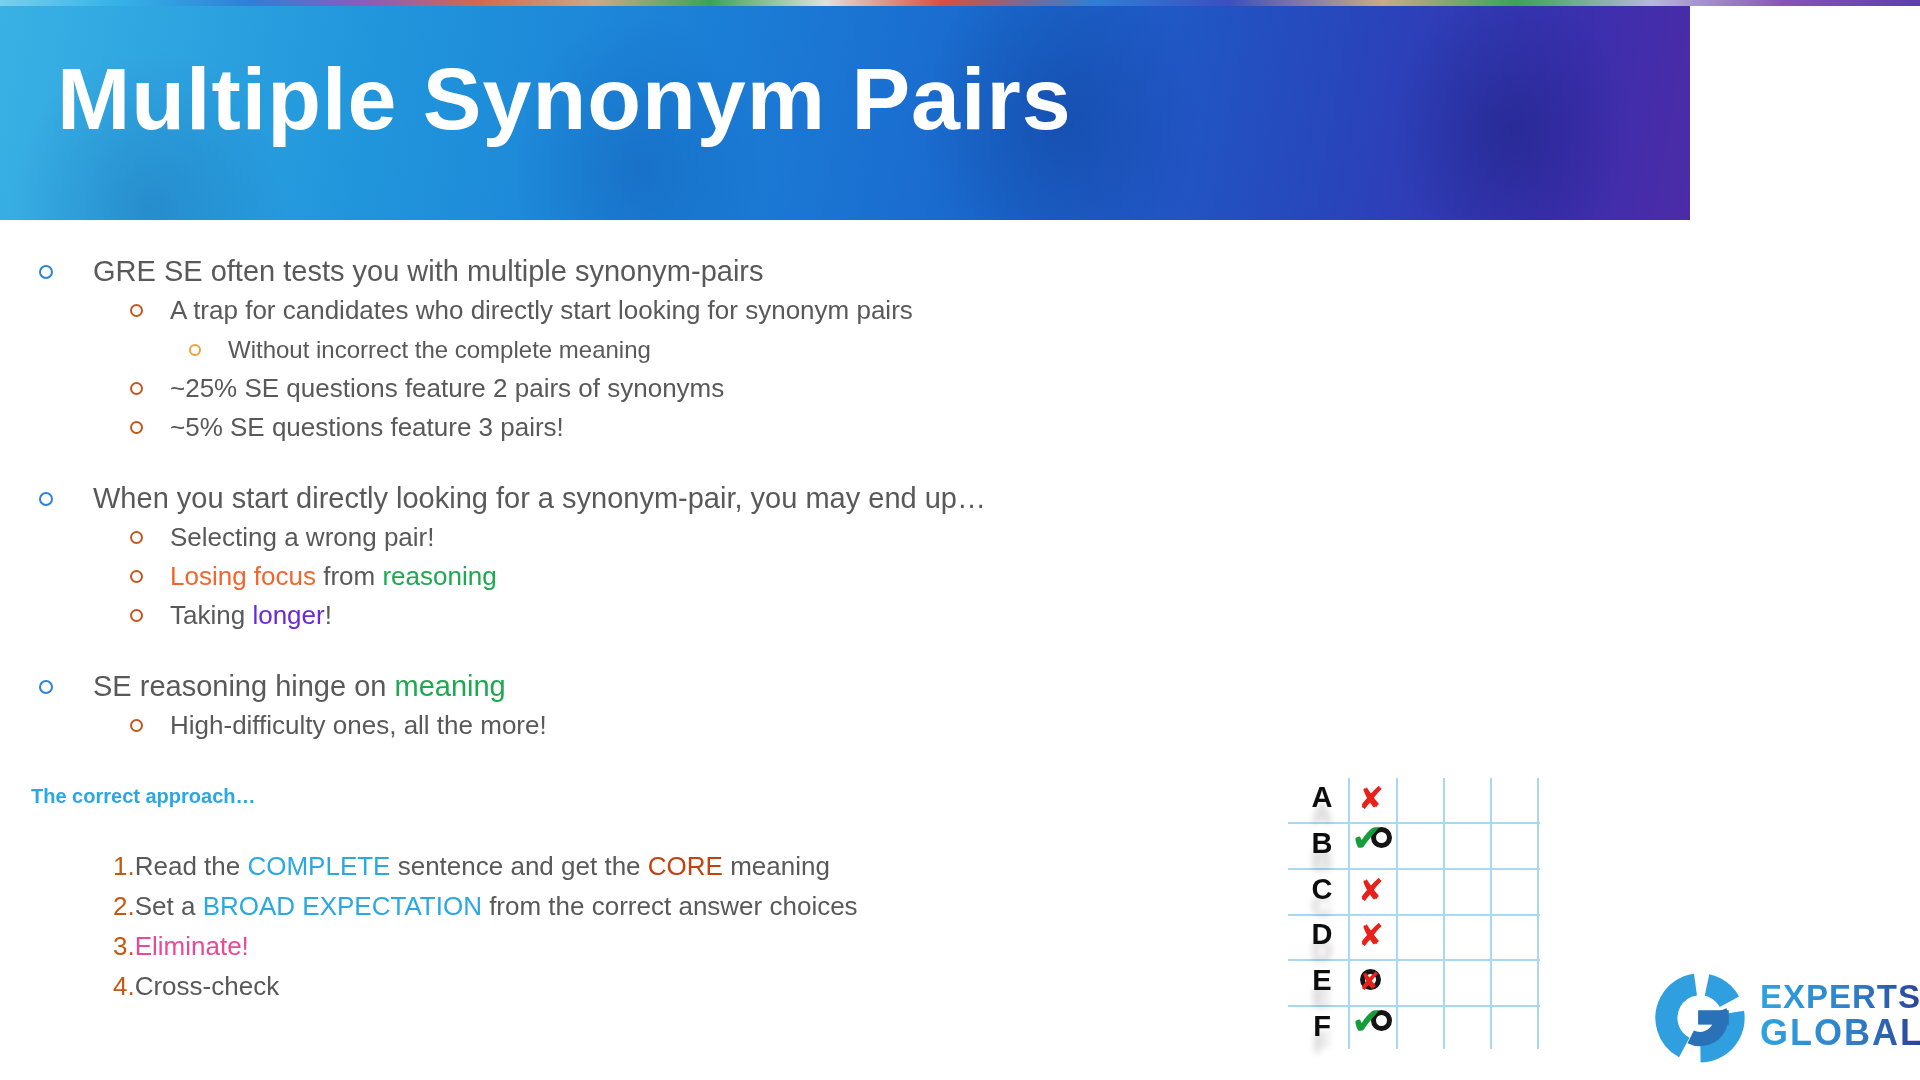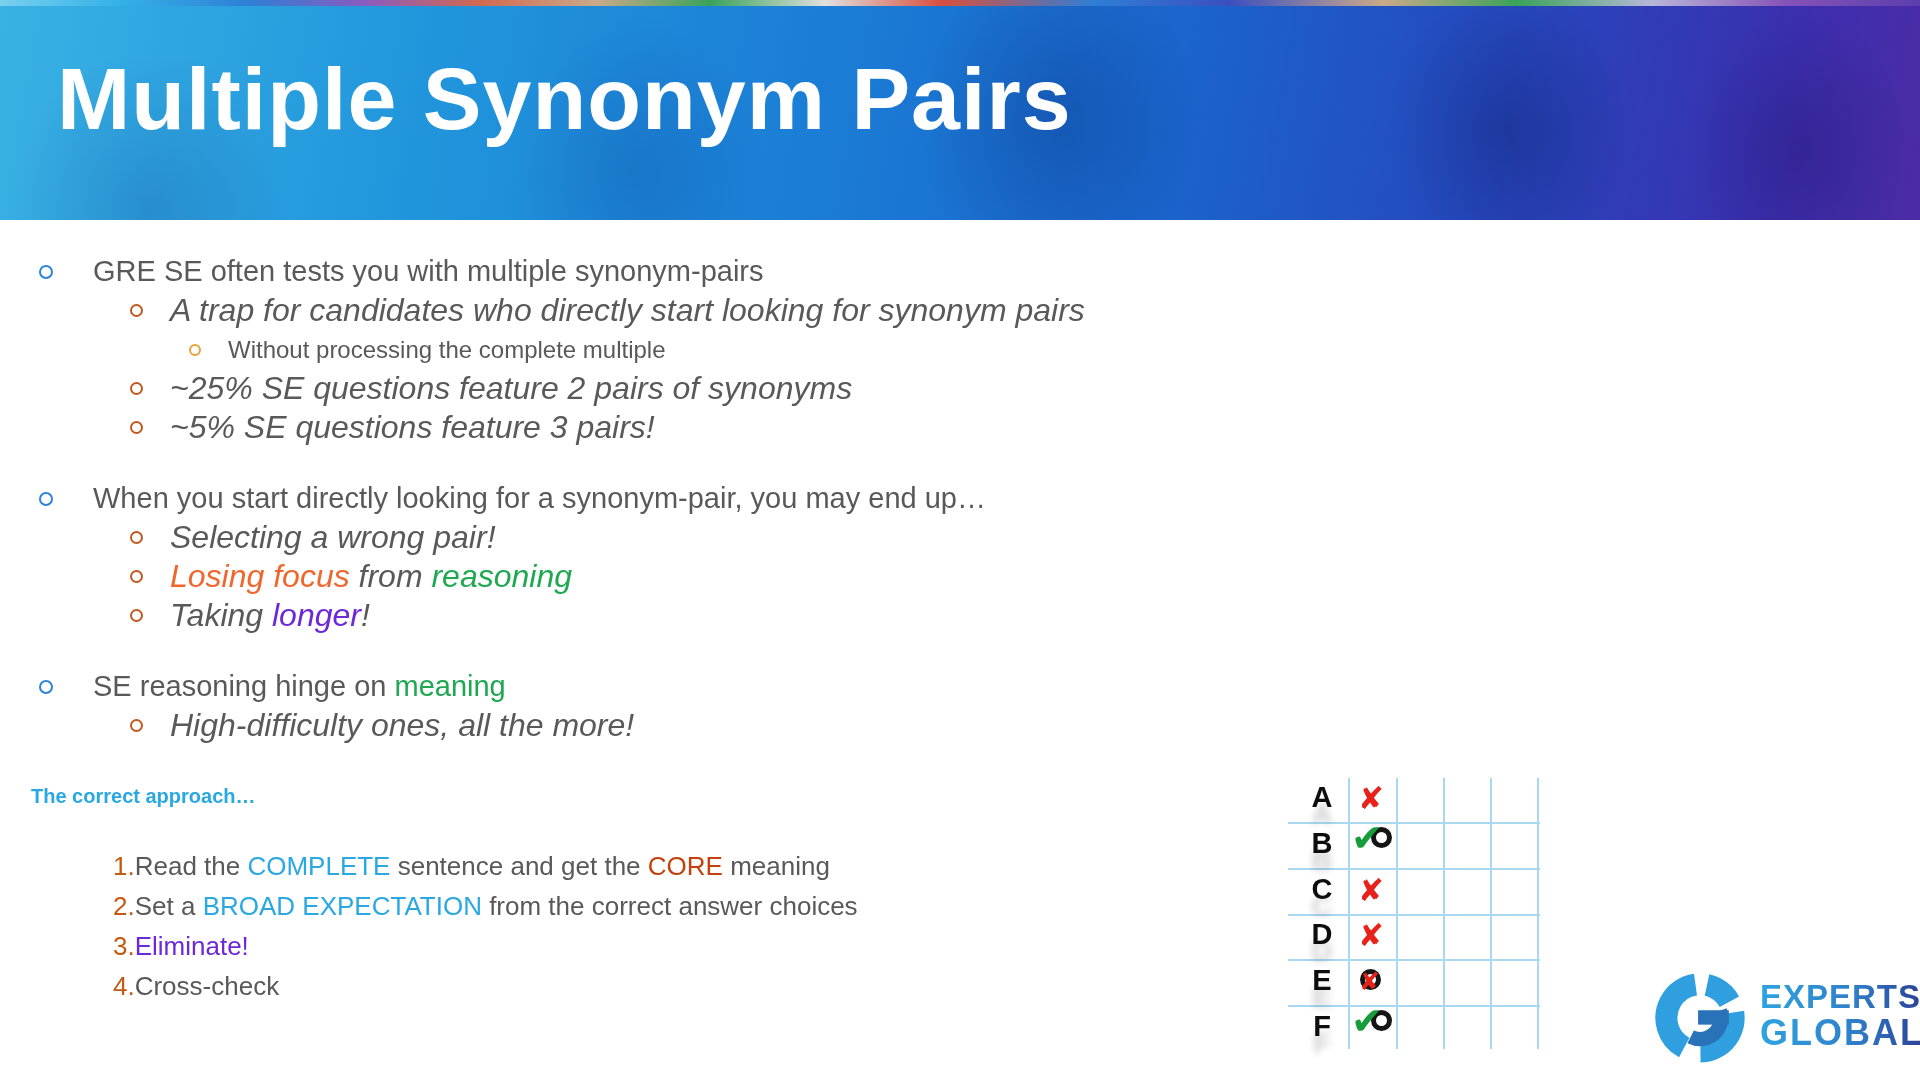--- a/index.html
+++ b/index.html
@@ -1,20 +1,20 @@
 <!DOCTYPE html>
 <html style="--text: #595959; --cyan: #29a8e1; --orange: #f1662c; --green: #1ea850; --b1: #2d83d8; --b2: #c2571f; --b3: #e9a13b; --num: #c45911;"><head>
 <meta charset="utf-8">
 <style>
   * { margin:0; padding:0; box-sizing:border-box; }
   html,body { width:1920px; height:1080px; background:#fff; font-family:"Liberation Sans", sans-serif; }
   .slide { position:relative; width:1920px; height:1080px; background:#fff; overflow:hidden; }
 
   
-  .header { position:absolute; left:0; top:0; width:1920px; height:220px;
+  .header { position:absolute; left:0; top:0; width:1690px; height:220px;
     background:
       radial-gradient(ellipse 180px 220px at 640px 170px, rgba(13,71,161,.28), rgba(13,71,161,0) 70%),
       radial-gradient(ellipse 200px 240px at 1060px 120px, rgba(10,40,120,.30), rgba(10,40,120,0) 70%),
       radial-gradient(ellipse 170px 210px at 1510px 130px, rgba(8,20,90,.30), rgba(8,20,90,0) 70%),
       radial-gradient(ellipse 200px 230px at 150px 210px, rgba(12,60,140,.22), rgba(12,60,140,0) 70%),
       radial-gradient(ellipse 160px 200px at 1800px 150px, rgba(30,20,110,.35), rgba(30,20,110,0) 70%),
       linear-gradient(100deg, #3ab1e4 0%, #2196dc 22%, #1b7ed6 42%, #1a66cc 60%, #2747bd 78%, #3b2fae 92%, #4c2ba6 100%);
   }
   .photo-strip { position:absolute; left:0; top:0; width:1920px; height:6px;
     background:linear-gradient(90deg,#7ad0ee 0%,#34b3e8 6%,#2f7fd6 13%,#8a5bbf 19%,#d2694f 25%,#caa98a 31%,#3aa35a 37%,#e0e0e0 43%,#d94f3d 49%,#2f7fd6 57%,#3c4fc0 64%,#caa98a 72%,#3aa35a 79%,#b7b7d8 86%,#8753b8 93%,#5b3fae 100%); }
@@ -22,21 +22,21 @@
 
   
   :root { --text:#595959; --cyan:#29a8e1; --orange:#f1662c; --green:#1ea850;
           --b1:#2d83d8; --b2:#c2571f; --b3:#e9a13b; --num:#c45911; }
   .content { position:absolute; left:0; top:220px; width:1260px; }
   .group { margin:0; }
   .group + .group { margin-top:32px; }
   .group:first-child { margin-top:32px; }
   .line { display:flex; align-items:center; height:39px; color:var(--text); white-space:nowrap; }
   .lv1 { font-size:29px; }
-  .lv2 { font-size:32px;font-style:italic; }
+  .lv2 { font-size:26px; }
   .lv3 { font-size:24px; }
   .bullet { flex:0 0 auto; border-radius:50%; background:transparent; }
   .lv1 .bullet { width:14px; height:14px; border:2.5px solid var(--b1); margin-left:39px; margin-right:40px; }
   .lv2 .bullet { width:13px; height:13px; border:2.5px solid var(--b2); margin-left:130px; margin-right:27px; }
   .lv3 .bullet { width:12px; height:12px; border:2.5px solid var(--b3); margin-left:189px; margin-right:27px; }
 
   .approach-heading { margin-top:30px; height:42px; display:flex; align-items:center;
     padding-left:31px; font-size:20px; font-weight:700; color:var(--cyan); }
   .approach-items { margin-top:29px; }
   .approach-item { display:flex; align-items:center; height:40px; font-size:26px; color:var(--text); white-space:nowrap; }
@@ -84,21 +84,21 @@
           <div class="line lv1">
             <span class="bullet"></span>
             <span><span>GRE SE often tests you with multiple synonym-pairs</span></span>
           </div>
           <div class="line lv2">
             <span class="bullet"></span>
             <span><span>A trap for candidates who directly start looking for synonym pairs</span></span>
           </div>
           <div class="line lv3">
             <span class="bullet"></span>
-            <span><span>Without processing the complete multiple</span></span>
+            <span><span>Without incorrect the complete meaning</span></span>
           </div>
           <div class="line lv2">
             <span class="bullet"></span>
             <span><span>~25% SE questions feature 2 pairs of synonyms</span></span>
           </div>
           <div class="line lv2">
             <span class="bullet"></span>
             <span><span>~5% SE questions feature 3 pairs!</span></span>
           </div>
         </div>
@@ -136,21 +136,21 @@
         <div class="approach-item">
           <span class="num">1.</span>
           <span class="itxt"><span>Read the </span><span style="color: rgb(41, 168, 225);">COMPLETE</span><span> sentence and get the </span><span style="color: #c2410c;">CORE</span><span> meaning</span></span>
         </div>
         <div class="approach-item">
           <span class="num">2.</span>
           <span class="itxt"><span>Set a </span><span style="color: rgb(41, 168, 225);">BROAD EXPECTATION</span><span> from the correct answer choices</span></span>
         </div>
         <div class="approach-item">
           <span class="num">3.</span>
-          <span class="itxt"><span style="color: #6d28d9;">Eliminate!</span></span>
+          <span class="itxt"><span style="color: #ec4899;">Eliminate!</span></span>
         </div>
         <div class="approach-item">
           <span class="num">4.</span>
           <span class="itxt"><span>Cross-check</span></span>
         </div>
       </div>
   </div>
 
   <div class="grid" id="answer-grid">
       <div class="vline" style="left: 60px; background: rgb(168, 217, 241);"></div>

